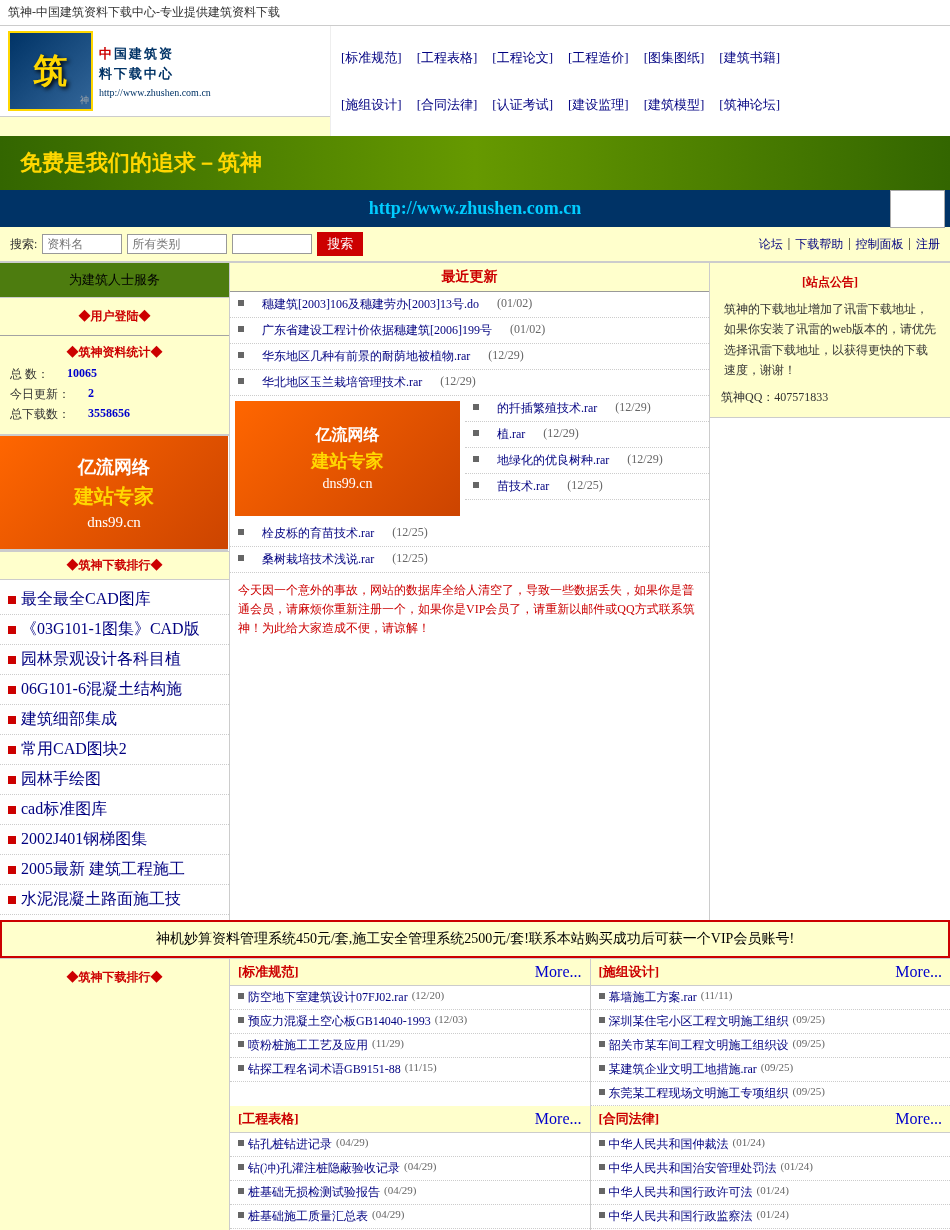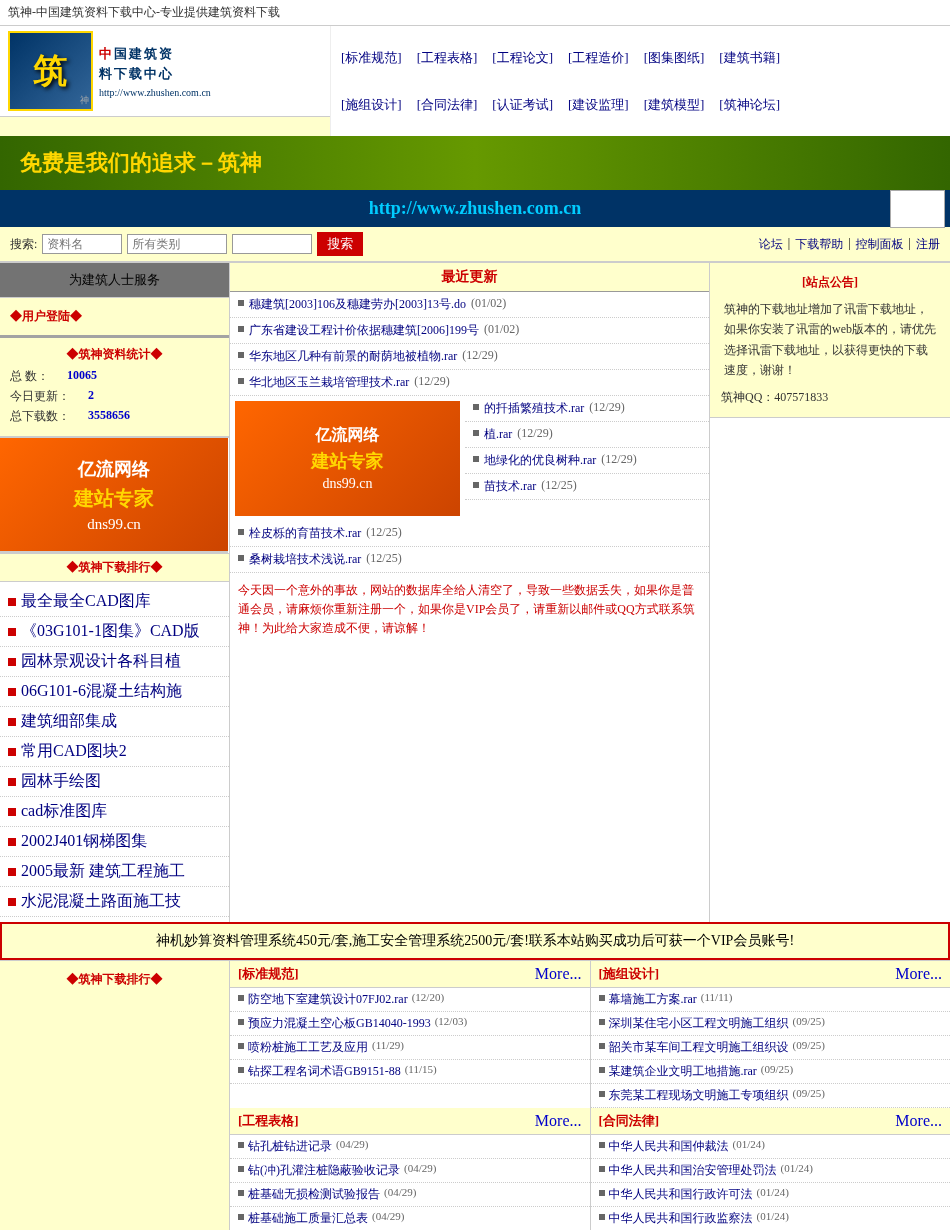--- a/index.html
+++ b/index.html
@@ -17,41 +17,41 @@
     .search-keyword { width: 80px; }
     .search-btn { background: #cc0000; color: #fff; border: none; padding: 3px 10px; font-size: 13px; cursor: pointer; font-family: SimSun, serif; }
     .search-links { margin-left: auto; display: flex; gap: 5px; }
     .search-links a { color: #000080; text-decoration: none; }
     
     
     .main-layout { display: flex; border-top: 1px solid #ccc; }
     
     
     .sidebar { width: 230px; flex-shrink: 0; border-right: 1px solid #ccc; }
-    .sidebar-top { background: #737373; text-align: center; padding: 8px; border-bottom: 1px solid #ccc; font-size: 13px; }
-    .user-login { background: #ffffcc; padding: 10px; border-bottom: 3px solid #a3a3a3; }
+    .sidebar-top { background: #4d7c0f; text-align: center; padding: 8px; border-bottom: 1px solid #ccc; font-size: 13px; }
+    .user-login { background: #ffffcc; text-align: center; padding: 10px; border-bottom: 1px solid #a3a3a3; }
     .user-login .login-text { color: #cc0000; font-weight: bold; }
     .stats-box { background: #ffffcc; padding: 8px 10px; border-bottom: 2px solid #ccc; font-size: 12px; }
     .stats-title { color: #cc0000; font-weight: bold; text-align: center; margin-bottom: 5px; }
     .stats-row { display: flex; gap: 18px; margin-bottom: 3px; }
     .stats-label { color: #333; }
     .stats-value { color: #0000cc; font-weight: bold; }
     .section-title { background: #ffffcc; text-align: center; padding: 5px; border-bottom: 1px solid #ccc; border-top: 1px solid #ccc; }
     .section-title span { color: #cc0000; font-weight: bold; }
     .download-list { padding: 5px 0; }
     .download-item { padding: 4px 8px; border-bottom: 1px dotted #ccc; display: flex; align-items: center; gap: 5px; }
     .download-item a { color: #000080; text-decoration: none; font-size: 16px; }
     .bullet-sq { width: 8px; height: 8px; background: #cc0000; display: inline-block; flex-shrink: 0; }
     
     
     .center-content { flex: 1; border-right: 1px solid #ccc; }
     .latest-update { background: #ffffcc; padding: 5px; text-align: center; border-bottom: 1px solid #999; }
     .latest-update span { color: #cc0000; font-weight: bold; font-size: 14px; }
     .content-list { padding: 0; }
-    .content-item { display: flex; align-items: flex-start; padding: 4px 8px; border-bottom: 1px dotted #ccc; gap: 5px; }
+    .content-item { display: flex; align-items: flex-start; padding: 4px 8px; border-bottom: 1px dotted #ccc; gap: 18px; }
     .content-item a { color: #000080; text-decoration: none; font-size: 12px; }
     .content-item .date { color: #666; white-space: nowrap; }
     .bullet-sm { width: 6px; height: 6px; background: #666; display: inline-block; flex-shrink: 0; margin-top: 4px; }
     
     
     .notice-red { color: #cc0000; padding: 8px; font-size: 12px; line-height: 1.6; clear: both; }
     
     
     .right-sidebar { width: 240px; flex-shrink: 0; }
     .notice-box { background: #ffffcc; padding: 11px; border-bottom: 1px solid #ccc; }

